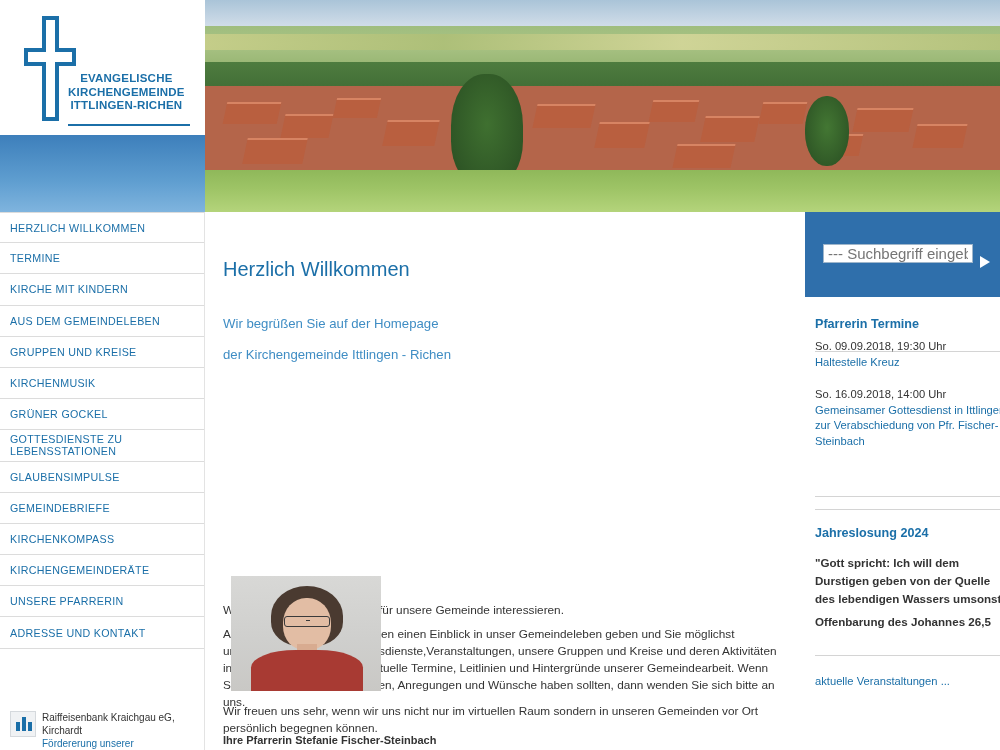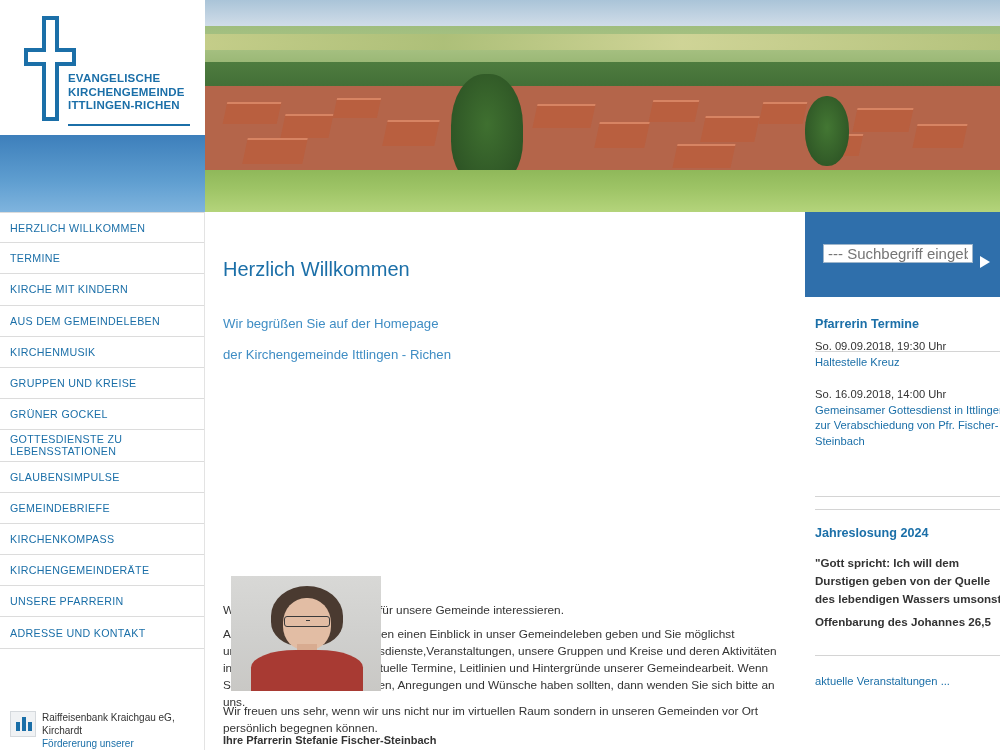--- a/index.html
+++ b/index.html
@@ -20,20 +20,21 @@
   .header {
     position: absolute;
     top: 0; left: 0;
     width: 1000px; height: 212px;
   }
   .logo-box {
     position: absolute;
     top: 0; left: 0;
     width: 205px; height: 135px;
     background: #ffffff;
+    text-align: center;
   }
   .logo-cross {
     position: absolute;
     left: 24px; top: 16px;
     width: 52px; height: 105px;
   }
   .logo-text {
     position: absolute;
     left: 68px; top: 72px;
     color: #1b6fa8;
@@ -423,24 +424,24 @@
     <div class="nav-item">
       <span>TERMINE</span>
     </div>
     <div class="nav-item">
       <span>KIRCHE MIT KINDERN</span>
     </div>
     <div class="nav-item">
       <span>AUS DEM GEMEINDELEBEN</span>
     </div>
     <div class="nav-item">
+      <span>GRUPPEN UND KREISE</span>
+    </div>
+    <div class="nav-item">
       <span>KIRCHENMUSIK</span>
-    </div>
-    <div class="nav-item">
-      <span>GRUPPEN UND KREISE</span>
     </div>
     <div class="nav-item">
       <span>GRÜNER GOCKEL</span>
     </div>
     <div class="nav-item">
       <span>GOTTESDIENSTE ZU LEBENSSTATIONEN</span>
     </div>
     <div class="nav-item">
       <span>GLAUBENSIMPULSE</span>
     </div>

